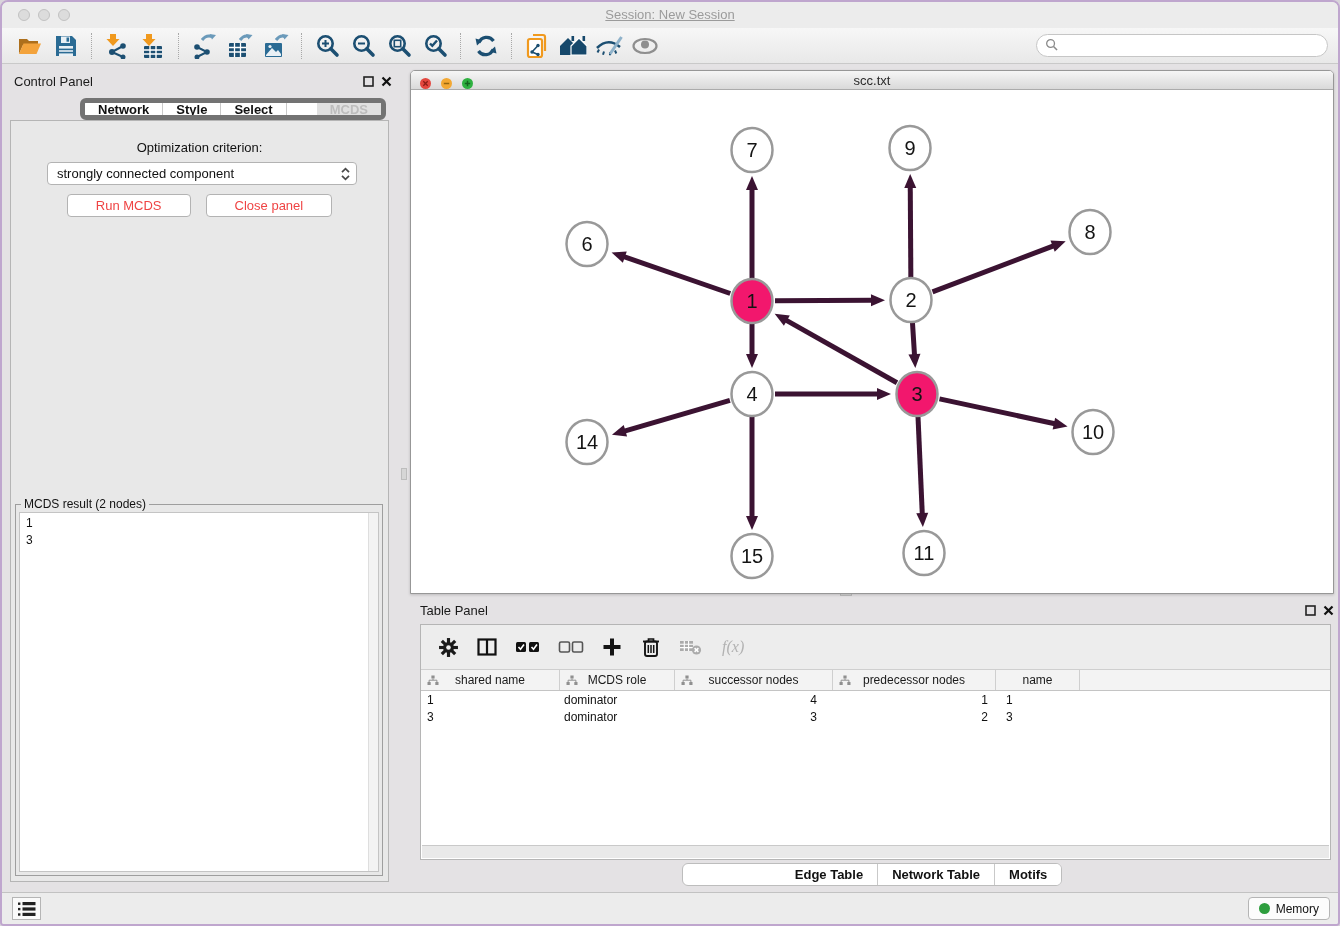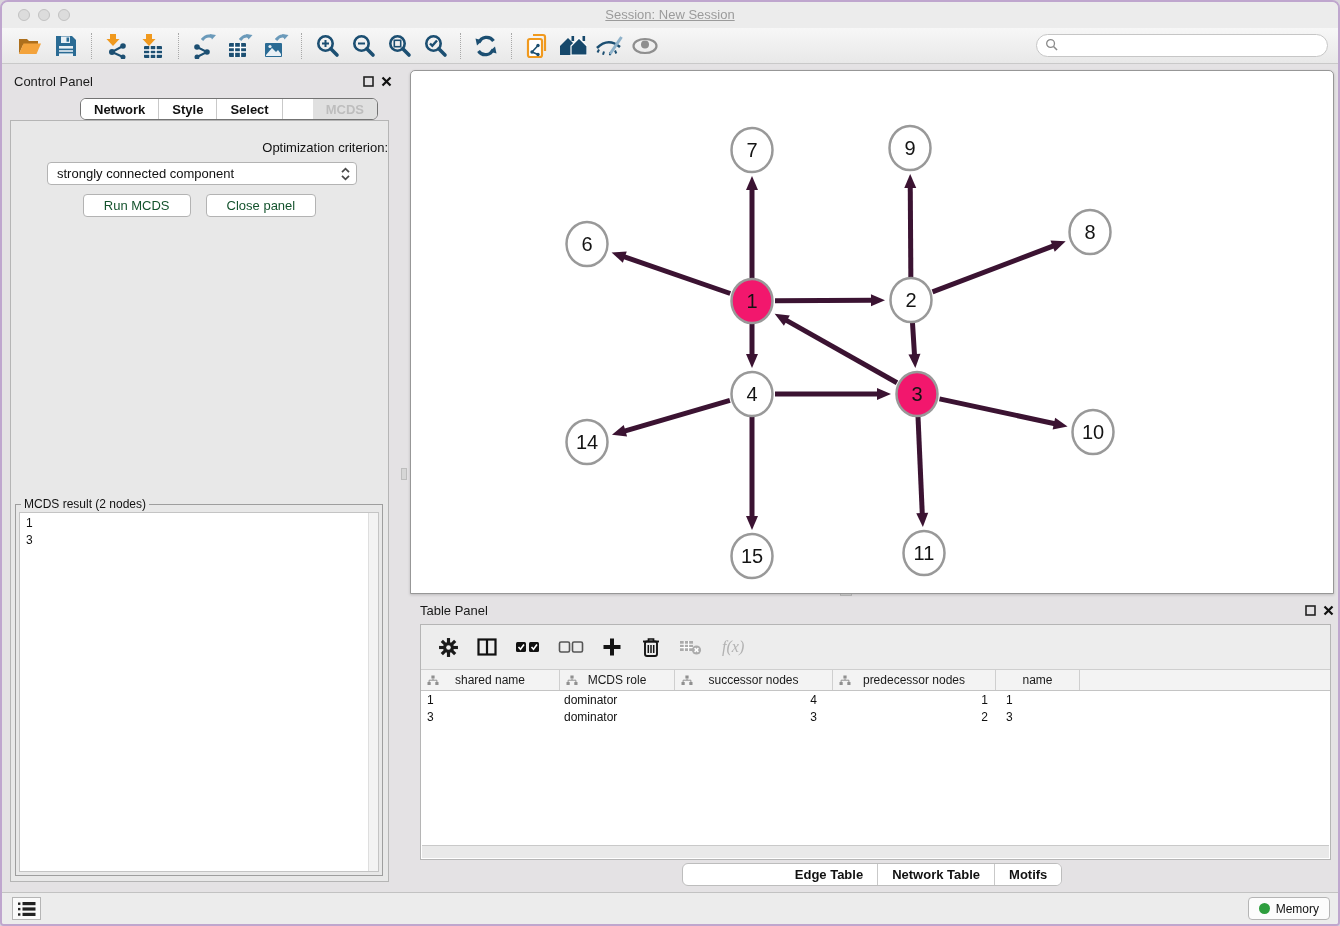--- a/index.html
+++ b/index.html
@@ -29,34 +29,34 @@
     margin-left:auto; width:292px; height:23px; background:#fff;
     border:1px solid #c6c6c6; border-radius:12px; display:flex; align-items:center;
     padding:0 8px; gap:5px;
   }
   .search-input { border:none; outline:none; flex:1; font-size:12px; background:transparent; font-family:"Liberation Sans",sans-serif; }
   
   .main { position:absolute; left:0; top:62px; right:0; height:832px; background:#e4e2e4; }
   
   .cp-title { position:absolute; left:12px; top:10px; font-size:13px; color:#1a1a1a; }
   .mini-btn { position:absolute; top:11px; width:12px; height:12px; display:flex; align-items:center; justify-content:center; }
-  .cp-tabs { position:absolute; left:78px; top:34px; height:22px; display:flex; border:1px solid #737373; border-radius:6px; overflow:hidden; background:#fff; }
+  .cp-tabs { position:absolute; left:78px; top:34px; height:22px; display:flex; border:5px solid #737373; border-radius:6px; overflow:hidden; background:#fff; }
   .cp-tab { padding:0 13px; font-size:13px; font-weight:600; display:flex; align-items:center; border-right:1px solid #c9c9c9; background:#fff; color:#111; }
   .cp-tab:last-child { border-right:none; }
   .cp-tab.disabled-selected { background:#e0e0e0; color:#bdbdbd;margin-left:30px; }
   .cp-panel { position:absolute; left:8px; top:56px; width:379px; height:762px; background:#e8e8e8; border:1px solid #b5b5b5; }
-  .opt-label { margin-top:19px; text-align:right; font-size:13px; color:#111; }
+  .opt-label { margin-top:19px; text-align:center; font-size:13px; color:#111; }
   .dropdown {
     position:absolute; left:36px; top:41px; width:310px; height:23px; background:#fff;
     border:1px solid #b3b3b3; border-radius:4px; display:flex; align-items:center;
     padding:0 4px 0 9px; font-size:13px; color:#111;
   }
   .dropdown .stepper { margin-left:auto; display:flex; align-items:center; }
   .btn-row { position:absolute; left:0; right:0; top:73px; display:flex; justify-content:center; gap:15px; }
-  .btn { height:23px; padding:0 20px; background:#fff; border:1px solid #b3b3b3; border-radius:4px; font-size:13px; display:flex; align-items:center; color:#14532d; }
+  .btn { height:23px; padding:0 28px; background:#fff; border:1px solid #b3b3b3; border-radius:4px; font-size:13px; display:flex; align-items:center; color:#ef4444; }
   .result-box { position:absolute; left:4px; right:5px; top:376px; bottom:5px; border:1px solid #9e9e9e; margin:0; padding:0; }
   .result-box legend { font-size:12px; color:#111; margin-left:5px; padding:0 3px; }
   .result-area { position:absolute; left:3px; right:3px; top:1px; bottom:3px; background:#fff; border:1px solid #c4c4c4; }
   .result-text { padding:2px 6px; font-size:12px; line-height:17px; white-space:pre; color:#111; }
   .result-scroll { position:absolute; right:0; top:0; bottom:0; width:10px; background:#f3f3f3; border-left:1px solid #dedede; }
   
   .net-window {
     position:absolute; left:408px; top:6px; width:924px; height:524px;
     border:1px solid #979797; border-radius:5px 5px 0 0; background:#fff; overflow:hidden;
     box-shadow:0 1px 3px rgba(0,0,0,0.18);
@@ -291,20 +291,35 @@
 3</div>
           <div class="result-scroll"></div>
         </div>
       </fieldset>
     </div>
 
     <div class="grip" style="left:399px; top:404px; width:6px; height:12px;"></div>
     <div class="grip" style="left:838px; top:526px; width:12px; height:6px;"></div>
 
     <div class="net-window">
+      <div class="net-titlebar">
+        <span class="mac-dot" style="left:9px"><svg width="11" height="11">
+              <circle cx="5.5" cy="5.5" r="5.5" fill="#e3473f"></circle>
+              <path d="M3.3 3.3 l4.4 4.4 M7.7 3.3 l-4.4 4.4" stroke="#8c1d16" stroke-width="1.3"></path>
+            </svg></span>
+        <span class="mac-dot" style="left:30px"><svg width="11" height="11">
+              <circle cx="5.5" cy="5.5" r="5.5" fill="#f3a832"></circle>
+              <path d="M2.8 5.5 h5.4" stroke="#96660f" stroke-width="1.5"></path>
+            </svg></span>
+        <span class="mac-dot" style="left:51px"><svg width="11" height="11">
+              <circle cx="5.5" cy="5.5" r="5.5" fill="#2eb140"></circle>
+              <path d="M2.8 5.5 h5.4 M5.5 2.8 v5.4" stroke="#15641f" stroke-width="1.5"></path>
+            </svg></span>
+        <div class="net-title">scc.txt</div>
+      </div>
       <div class="net-content">
         <svg id="graph-svg" width="922" height="503" viewBox="0 0 922 503">
             <g>
               <line x1="341" y1="187" x2="341" y2="98" stroke="#3b1332" stroke-width="5"></line>
               <polygon points="341,85 347,99 335,99" fill="#3b1332"></polygon>
             </g>
             <g>
               <line x1="319.2606252742353" y1="202.4900341856449" x2="212.8624180132532" y2="165.73428985912386" stroke="#3b1332" stroke-width="5"></line>
               <polygon points="200.5749453421688,161.48952657274924 215.76672973550953,160.3896688791137 211.84848670193296,171.7319513447301" fill="#3b1332"></polygon>
             </g>

